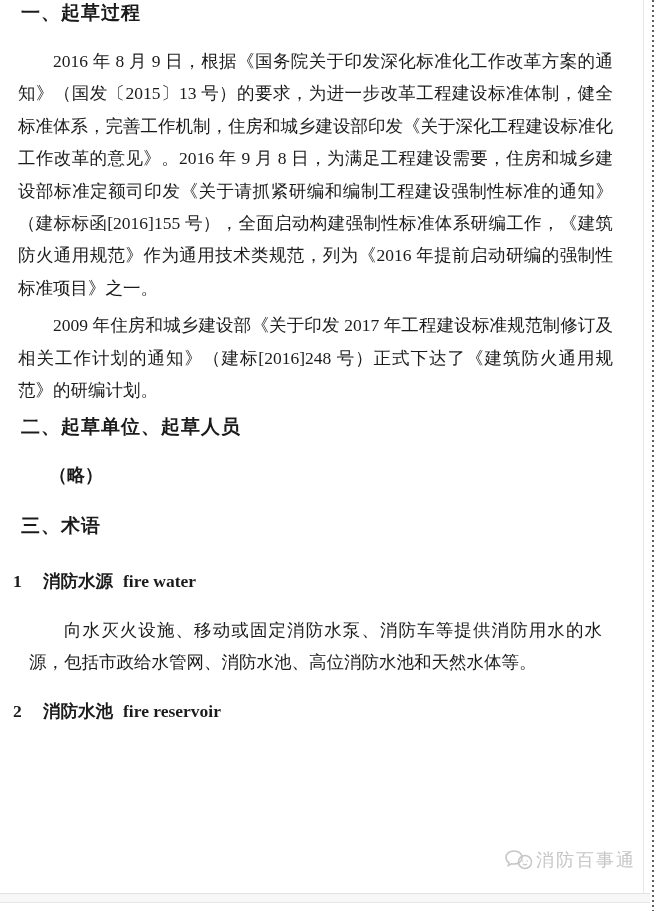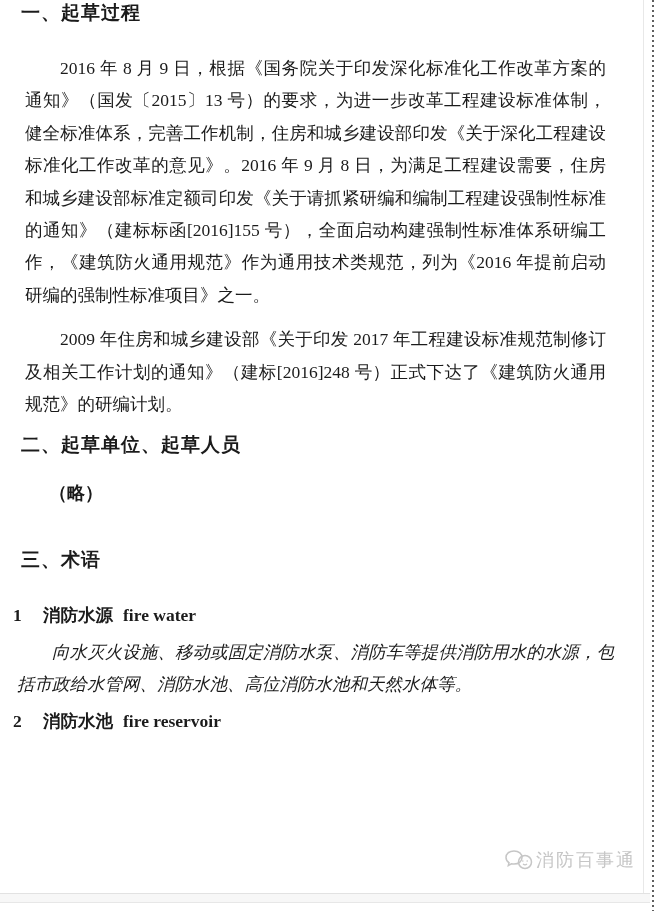--- a/index.html
+++ b/index.html
@@ -30,48 +30,47 @@
     letter-spacing: 1px;
   }
   .sec-heading.first {
     padding-bottom: 14px;
   }
   .body-para {
     font-size: 17.5px;
     line-height: 32.4px;
     text-align: justify;
     text-indent: 2em;
-    margin: 12px;
+    margin: 5px;
   }
   .sec2-heading { margin-top: 8px; }
   .omitted {
     font-size: 18px;
     font-weight: 700;
     margin: 22px 0 0 0;
     text-indent: 2em;
     line-height: 26px;
   }
-  .sec3-heading { margin-top: 41px; }
+  .sec3-heading { margin-top: 25px; }
   .term-line {
     font-size: 17.5px;
     font-weight: 700;
     line-height: 32.4px;
     margin: 0;
   }
   .term-line.first { margin-top: 26px; }
   .term-num { display: inline-block; min-width: 30px; }
   .term-en { margin-left: 10px; }
   .term-def {
     font-size: 17.5px;
     line-height: 32.4px;
     text-align: justify;
     text-indent: 2em;
-    margin: 4px;
+    margin: 16px;
     font-weight: 400;
-    font-style: italic;
   }
   .watermark {
     position: absolute;
     top: 848px;
     right: 22px;
     display: flex;
     align-items: center;
     gap: 2px;
     color: #c6c6c6;
     font-size: 18px;

